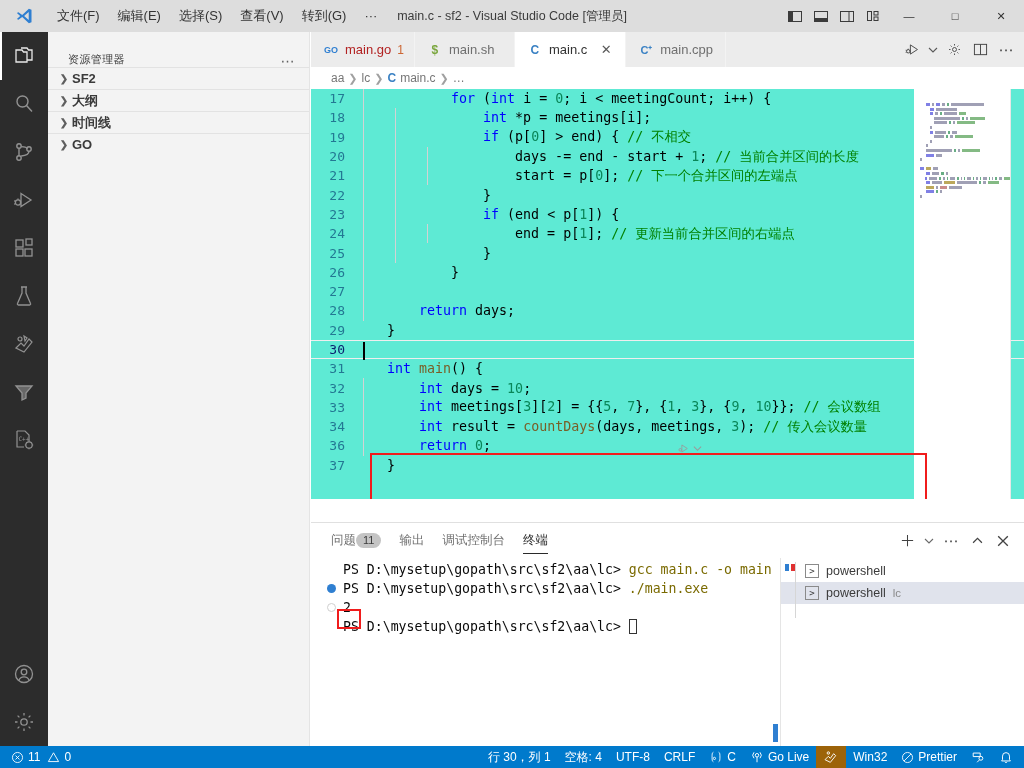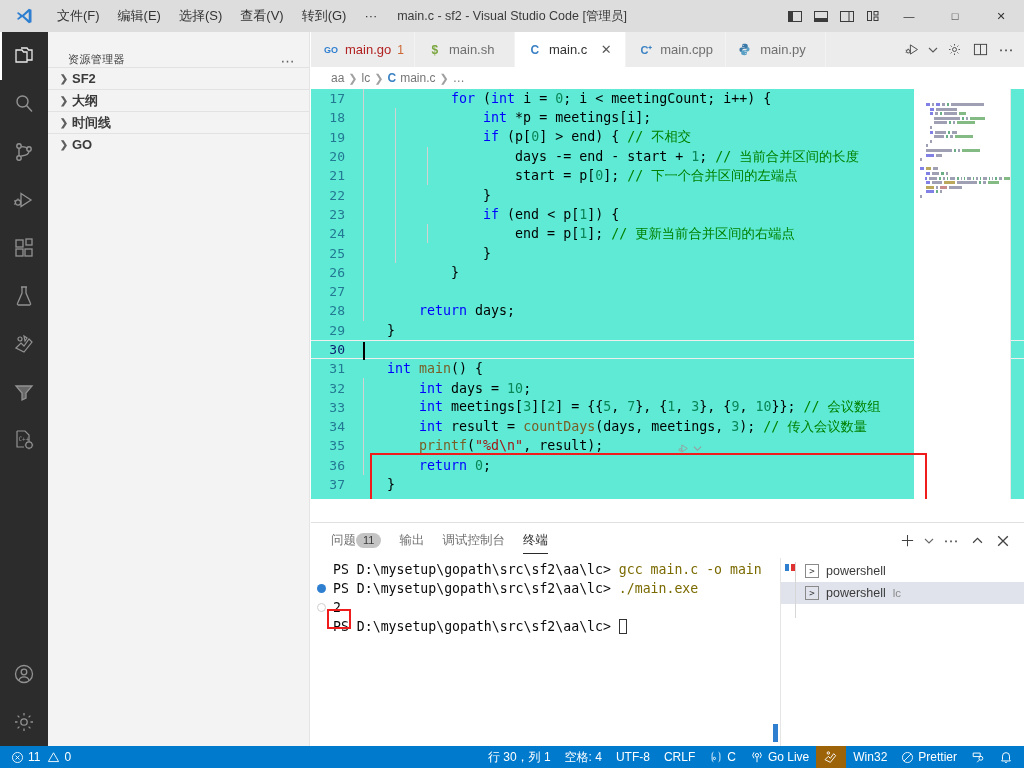--- a/index.html
+++ b/index.html
@@ -202,21 +202,21 @@
   #panel-actions {
     position: absolute; right: 8px; top: 0; height: 35px; display: flex; align-items: center; gap: 0px;
   }
   .pa { width: 26px; height: 26px; display: flex; align-items: center; justify-content: center;
         cursor: pointer; color: #424242; font-size: 14px; }
 
   #terminal-body {
     position: absolute; left: 0; top: 35px; right: 0; bottom: 0;
     display: flex; background: #ffffff;
   }
-  #term-main { position: relative; flex: 1; overflow: hidden; padding-top: 2px; }
+  #term-main { position: relative; flex: 1; overflow: hidden; padding-top: 2px; margin-left: 10px; }
   .termline {
     position: relative; height: 19px; display: flex; align-items: center;
     font-family: "DejaVu Sans Mono", "Liberation Mono", monospace;
     font-size: 13.2px; color: #0a0a0a; white-space: pre; padding-left: 22px;
   }
   .t-ps { color: #0a0a0a; }
   .t-cmd { color: #7a6a00; }
   .t-out { color: #0a0a0a; }
   .cmd-dot {
     position: absolute; left: 6px; width: 9px; height: 9px; border-radius: 50%;
@@ -458,29 +458,20 @@
         <span>main.sh</span>
       </div>
       <div class="tab active">
         <span class="tabicon" style="color:#3b82c4;">C</span>
         <span>main.c</span>
         <span class="tabclose">✕</span>
       </div>
       <div class="tab">
         <span class="tabicon" style="color:#3b82c4;font-size:11px;">C⁺</span>
         <span>main.cpp</span>
-      </div>
-      <div class="tab">
-        <span class="tabicon">
-          <svg width="13" height="13" viewBox="0 0 16 16">
-              <path d="M8 1c-2 0-3 .8-3 2v2h3.2v.6H4c-1.2 0-2.2 1-2.2 2.6S2.7 11 4 11h1V9.3C5 8 6 7 7.4 7h3C11.6 7 12 6 12 5V3c0-1.2-1.3-2-4-2zM6.4 2.4a.7.7 0 1 1 0 1.4.7.7 0 0 1 0-1.4z" fill="#3b7aa8"></path>
-              <path d="M8 15c2 0 3-.8 3-2v-2H7.8v-.6H12c1.2 0 2.2-1 2.2-2.6S13.3 5 12 5h-1v1.7C11 8 10 9 8.6 9h-3C4.4 9 4 10 4 11v2c0 1.2 1.3 2 4 2zm1.6-1.4a.7.7 0 1 1 0-1.4.7.7 0 0 1 0 1.4z" fill="#5a9fc4"></path>
-            </svg>
-        </span>
-        <span>main.py</span>
       </div>
       <div id="tab-actions">
         <div class="tba">
           <svg width="17" height="17" viewBox="0 0 24 24" fill="none" stroke="#424242" stroke-width="1.3">
             <path d="M9 5.5 19 12 9 18.5z"></path>
               <circle cx="6" cy="14.5" r="2.4"></circle>
             <path d="M3.6 13h-1.2M3.6 16h-1.2M6 12.1v-1.2"></path>
           </svg>
         </div>
         <div class="tba" style="width:14px;">
@@ -528,21 +519,20 @@
           <div class="codeline"><span class="lnum">25</span><span class="ctext"><span class="plain">            }</span></span><div class="indent-guide" style="left: 52px;"></div><div class="indent-guide" style="left: 84.08px;"></div></div>
           <div class="codeline"><span class="lnum">26</span><span class="ctext"><span class="plain">        }</span></span><div class="indent-guide" style="left: 52px;"></div></div>
           <div class="codeline"><span class="lnum">27</span><div class="indent-guide" style="left: 52px;"></div></div>
           <div class="codeline"><span class="lnum">28</span><span class="ctext"><span class="plain">    </span><span class="kw">return</span><span class="plain"> days;</span></span><div class="indent-guide" style="left: 52px;"></div></div>
           <div class="codeline"><span class="lnum">29</span><span class="ctext"><span class="plain">}</span></span></div>
           <div class="codeline" style="border-top: 1px solid rgb(238, 238, 238); border-bottom: 1px solid rgb(238, 238, 238);"><span class="lnum cur">30</span><span class="ctext"><span class="plain"></span></span><div id="cursor-line30" style="left: 52px; top: 1px;"></div></div>
           <div class="codeline"><span class="lnum">31</span><span class="ctext"><span class="kw">int</span><span class="plain"> </span><span class="fn">main</span><span class="plain">() {</span></span></div>
           <div class="codeline"><span class="lnum">32</span><span class="ctext"><span class="plain">    </span><span class="kw">int</span><span class="plain"> days = </span><span class="num">10</span><span class="plain">;</span></span><div class="indent-guide" style="left: 52px;"></div></div>
           <div class="codeline"><span class="lnum">33</span><span class="ctext"><span class="plain">    </span><span class="kw">int</span><span class="plain"> meetings[</span><span class="num">3</span><span class="plain">][</span><span class="num">2</span><span class="plain">] = {{</span><span class="num">5</span><span class="plain">, </span><span class="num">7</span><span class="plain">}, {</span><span class="num">1</span><span class="plain">, </span><span class="num">3</span><span class="plain">}, {</span><span class="num">9</span><span class="plain">, </span><span class="num">10</span><span class="plain">}}; </span><span class="cmt">// 会议数组</span></span><div class="indent-guide" style="left: 52px;"></div></div>
           <div class="codeline"><span class="lnum">34</span><span class="ctext"><span class="plain">    </span><span class="kw">int</span><span class="plain"> result = </span><span class="fn">countDays</span><span class="plain">(days, meetings, </span><span class="num">3</span><span class="plain">); </span><span class="cmt">// 传入会议数量</span></span><div class="indent-guide" style="left: 52px;"></div></div>
-          <div class="codeline"><span class="lnum">35</span><span class="ctext"><span class="plain">    </span><span class="fn">printf</span><span class="plain">(</span><span class="str">"%d\n"</span><span class="plain">, result);</span></span><div class="indent-guide" style="left: 52px;"></div></div>
           <div class="codeline"><span class="lnum">36</span><span class="ctext"><span class="plain">    </span><span class="kw">return</span><span class="plain"> </span><span class="num">0</span><span class="plain">;</span></span><div class="indent-guide" style="left: 52px;"></div></div>
           <div class="codeline"><span class="lnum">37</span><span class="ctext"><span class="plain">}</span></span></div>
         </div>
 
       <div id="codelens" style="top:352px;">
         <span>
           <svg width="13" height="13" viewBox="0 0 24 24" fill="none" stroke="#9a9a9a" stroke-width="1.6">
             <path d="M9 5.5 19 12 9 18.5z"></path>
               <circle cx="6" cy="14.5" r="2.4"></circle>
           </svg>

